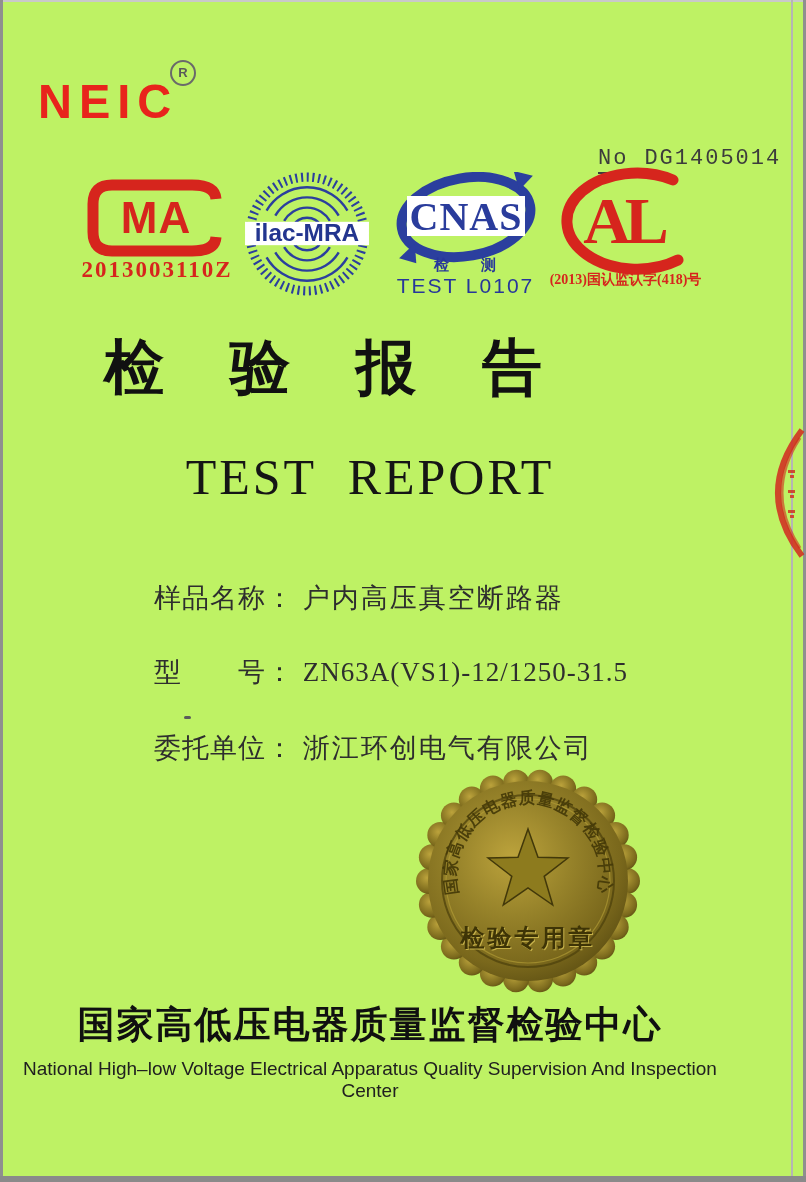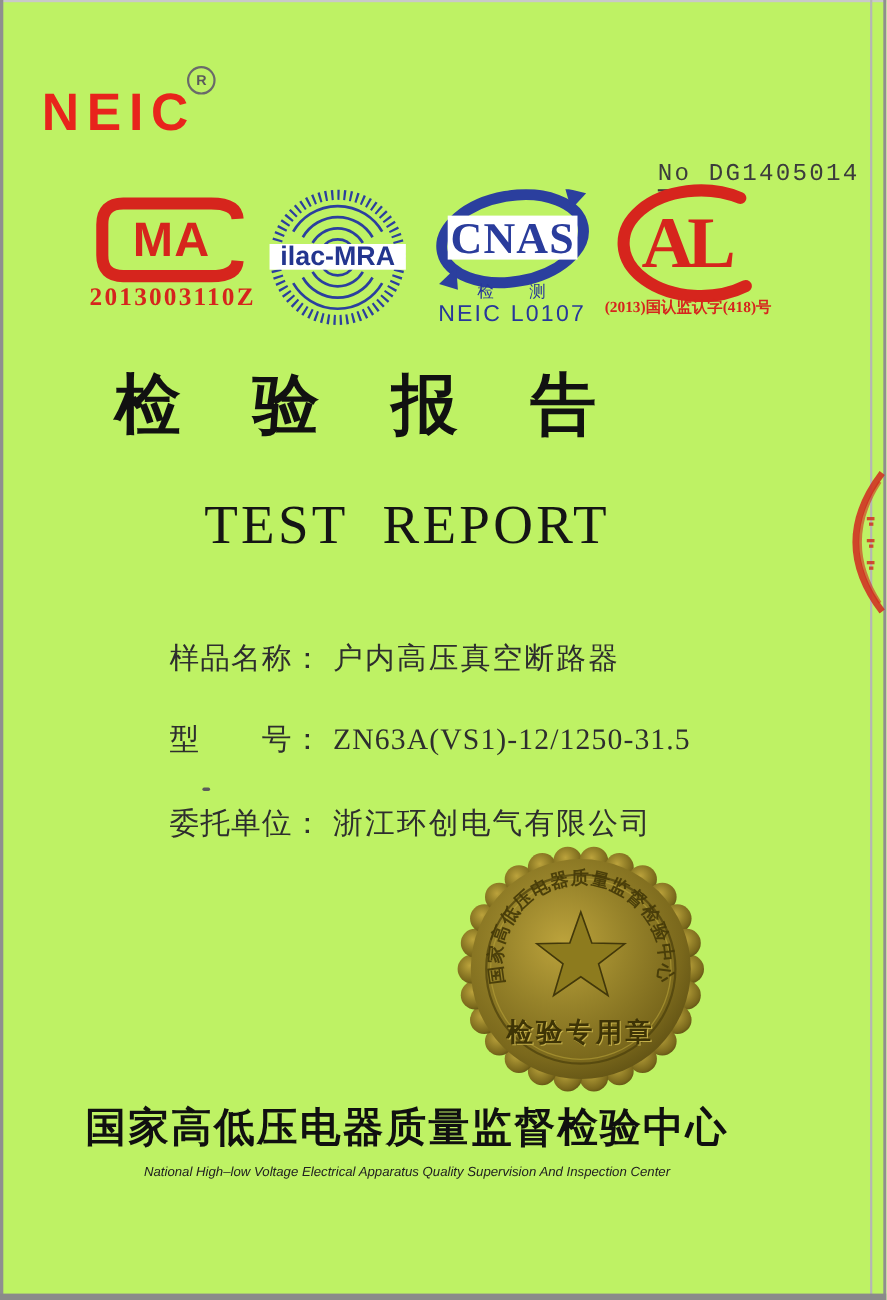--- a/index.html
+++ b/index.html
@@ -29,21 +29,21 @@
     font-family:"Liberation Mono","DejaVu Sans Mono",monospace;
     font-size:22px;color:#3c3c3c;letter-spacing:2px;}
   .report-no .no-prefix{border-bottom:2px solid #3c3c3c;padding-bottom:1px;margin-right:16px;}
 
   
   .logo-block{position:absolute;}
   .cma-number{position:absolute;left:72px;top:257px;width:170px;text-align:center;
     color:#d6251d;font-family:"Liberation Serif",serif;font-weight:700;
     font-size:23px;letter-spacing:2px;}
   .cnas-subcn{position:absolute;left:400px;top:256px;width:130px;text-align:center;
-    color:#27379b;font-size:15px;font-weight:400;letter-spacing:14px;text-indent:14px;}
+    color:#27379b;font-size:15px;font-weight:700;letter-spacing:14px;text-indent:14px;}
   .cnas-code{position:absolute;left:388px;top:274px;width:155px;text-align:center;
     color:#27379b;font-size:21px;letter-spacing:2px;font-family:"Liberation Sans",sans-serif;}
   .cal-number{position:absolute;left:528px;top:271px;width:195px;text-align:center;
     color:#d6251d;font-size:14px;font-weight:700;font-family:"Liberation Serif",serif;}
 
   
   .title-cn{position:absolute;left:104px;top:328px;white-space:nowrap;
     font-size:60px;font-weight:700;letter-spacing:66px;color:#111;
     font-family:"Liberation Sans",sans-serif;}
   .title-en{position:absolute;left:0;top:448px;width:740px;text-align:center;
@@ -63,21 +63,21 @@
   .artifact-dash{position:absolute;left:184px;top:716px;width:7px;height:3px;background:#5b5b5b;border-radius:2px;}
 
   
   .gold-seal{position:absolute;left:415px;top:766px;width:226px;height:230px;}
 
   
   .footer-cn{position:absolute;left:0;top:1000px;width:740px;text-align:center;
     font-size:37px;font-weight:700;letter-spacing:2px;color:#101010;
     font-family:"Liberation Sans",sans-serif;}
   .footer-en{position:absolute;left:0;top:1058px;width:740px;text-align:center;
-    font-size:12px;color:#202020;font-family:"Liberation Sans",sans-serif;font-style:italic;}
+    font-size:19px;color:#202020;font-family:"Liberation Sans",sans-serif;}
 </style>
 </head>
 <body>
 
 <div id="stage">
 
   <div class="edge top"></div>
   <div class="edge left"></div>
   <div class="edge right"></div>
   <div class="edge right2"></div>
@@ -121,21 +121,21 @@
       <g transform="rotate(-10 73 45)">
         <ellipse cx="73" cy="45" rx="65" ry="39" fill="none" stroke="#2b3f9e" stroke-width="10"></ellipse>
         <polygon points="128,8 146,16 130,28" fill="#2b3f9e"></polygon>
         <polygon points="18,62 0,74 16,82" fill="#2b3f9e"></polygon>
       </g>
       <rect x="14" y="24" width="118" height="40" fill="#ffffff"></rect>
       <text x="73" y="58" text-anchor="middle" font-family="Liberation Serif, serif" font-weight="700" font-size="40" fill="#2a3c9c" letter-spacing="1">CNAS</text>
     </svg>
   </div>
   <div class="cnas-subcn">检 测</div>
-  <div class="cnas-code">NEIC L0107</div>
+  <div class="cnas-code">TEST L0107</div>
 
   <div class="logo-block" style="left:543px;top:166px;">
     <svg width="162" height="116" viewBox="0 0 162 116">
       <path d="M 130,14 A 70,48 0 1 0 135,94" fill="none" stroke="#d6251d" stroke-width="11" stroke-linecap="round"></path>
       <text x="80" y="77" text-anchor="middle" font-family="Liberation Serif, serif" font-weight="700" font-size="66" fill="#d6251d" letter-spacing="-6">AL</text>
     </svg>
   </div>
   <div class="cal-number">(2013)国认监认字(418)号</div>
 
   <div class="title-cn">检验报告</div>

